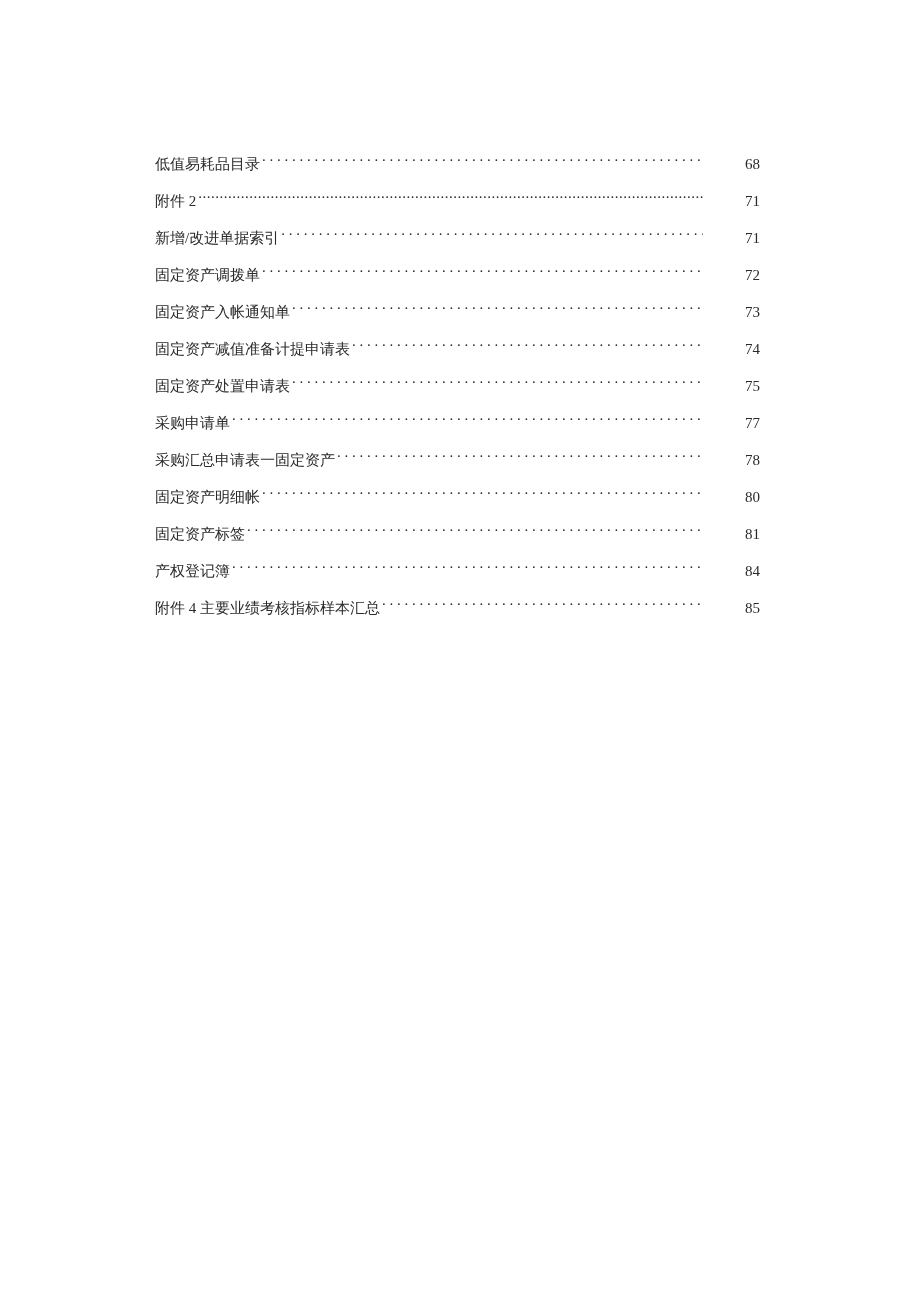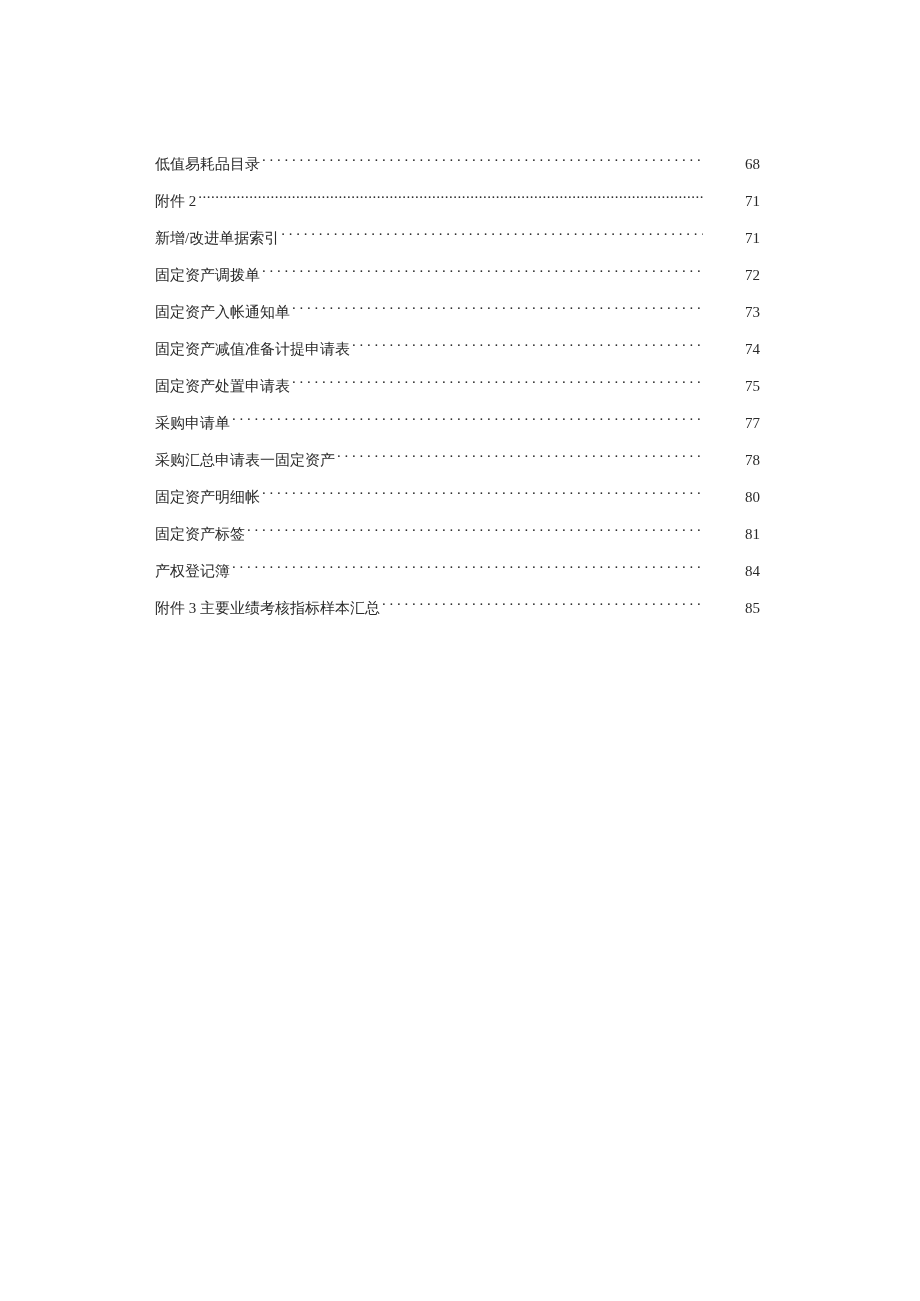--- a/index.html
+++ b/index.html
@@ -114,17 +114,17 @@
       <span class="toc-title">固定资产标签</span>
       <span class="toc-leader"></span>
       <span class="toc-page">81</span>
     </div>
     <div class="toc-entry">
       <span class="toc-title">产权登记簿</span>
       <span class="toc-leader"></span>
       <span class="toc-page">84</span>
     </div>
     <div class="toc-entry">
-      <span class="toc-title">附件 3 主要业绩考核指标样本汇总</span>
+      <span class="toc-title">附件 4 主要业绩考核指标样本汇总</span>
       <span class="toc-leader"></span>
       <span class="toc-page">85</span>
     </div>
   </div>
 
 </body></html>

